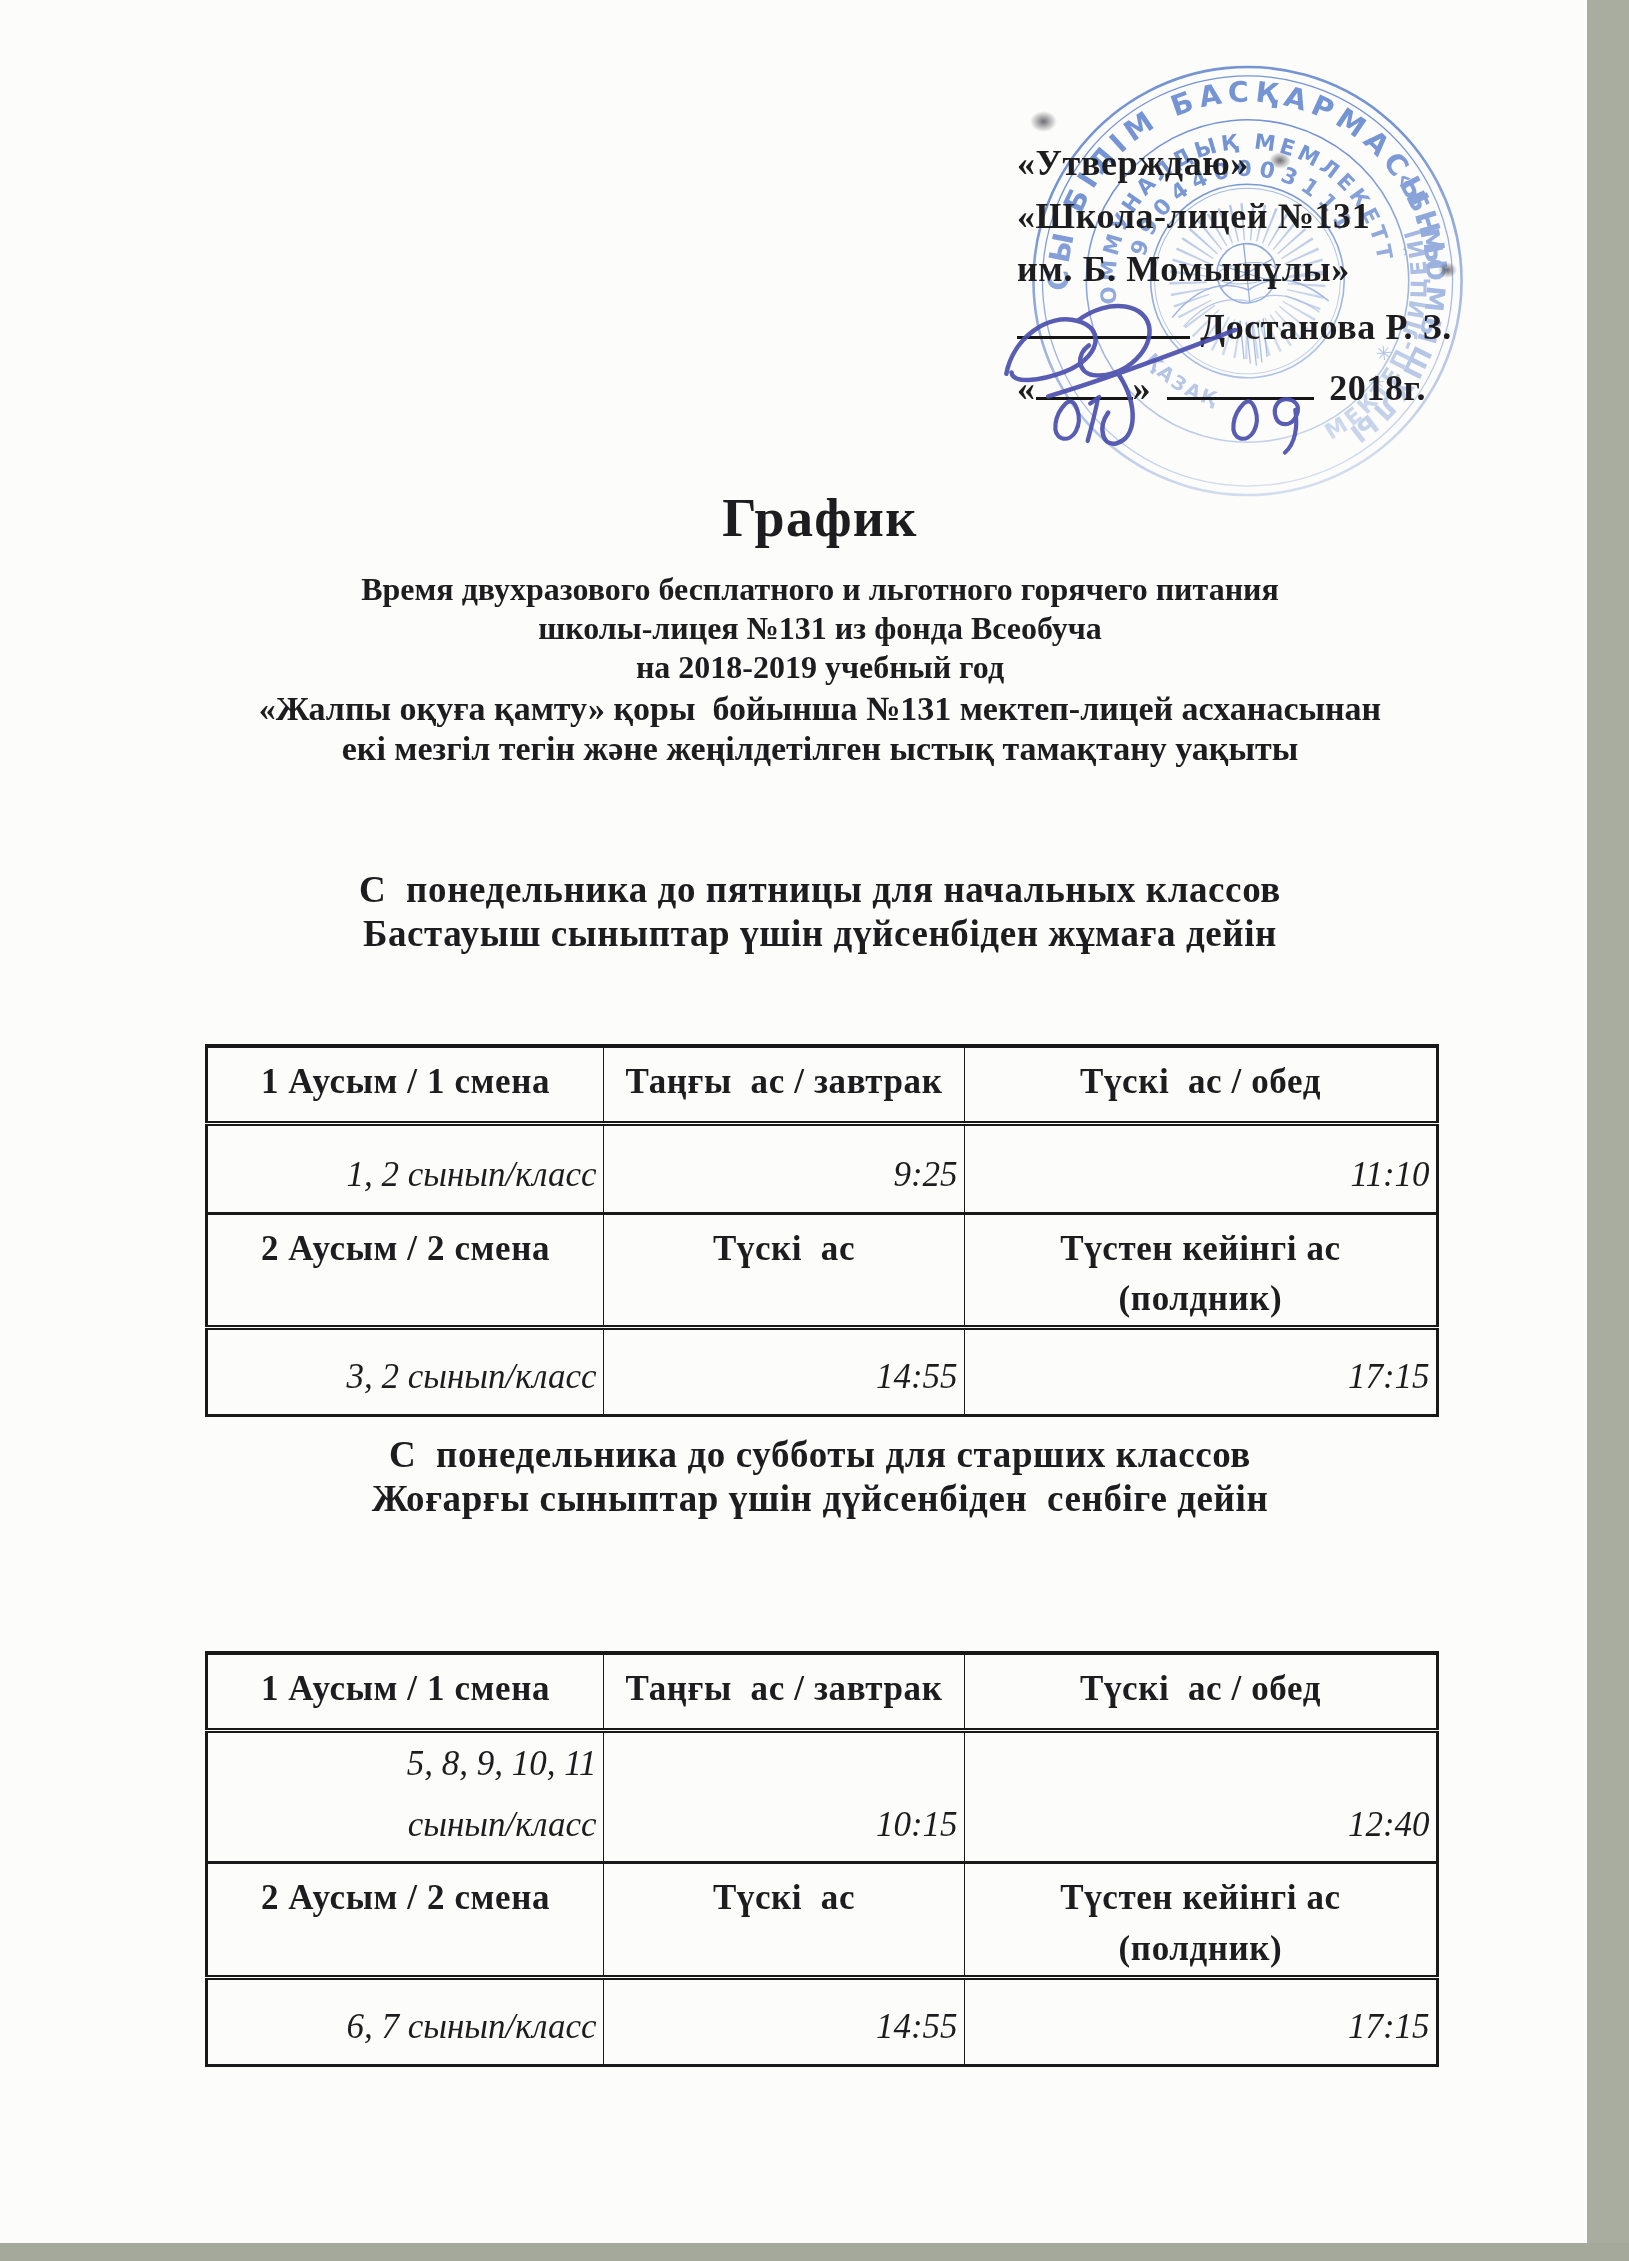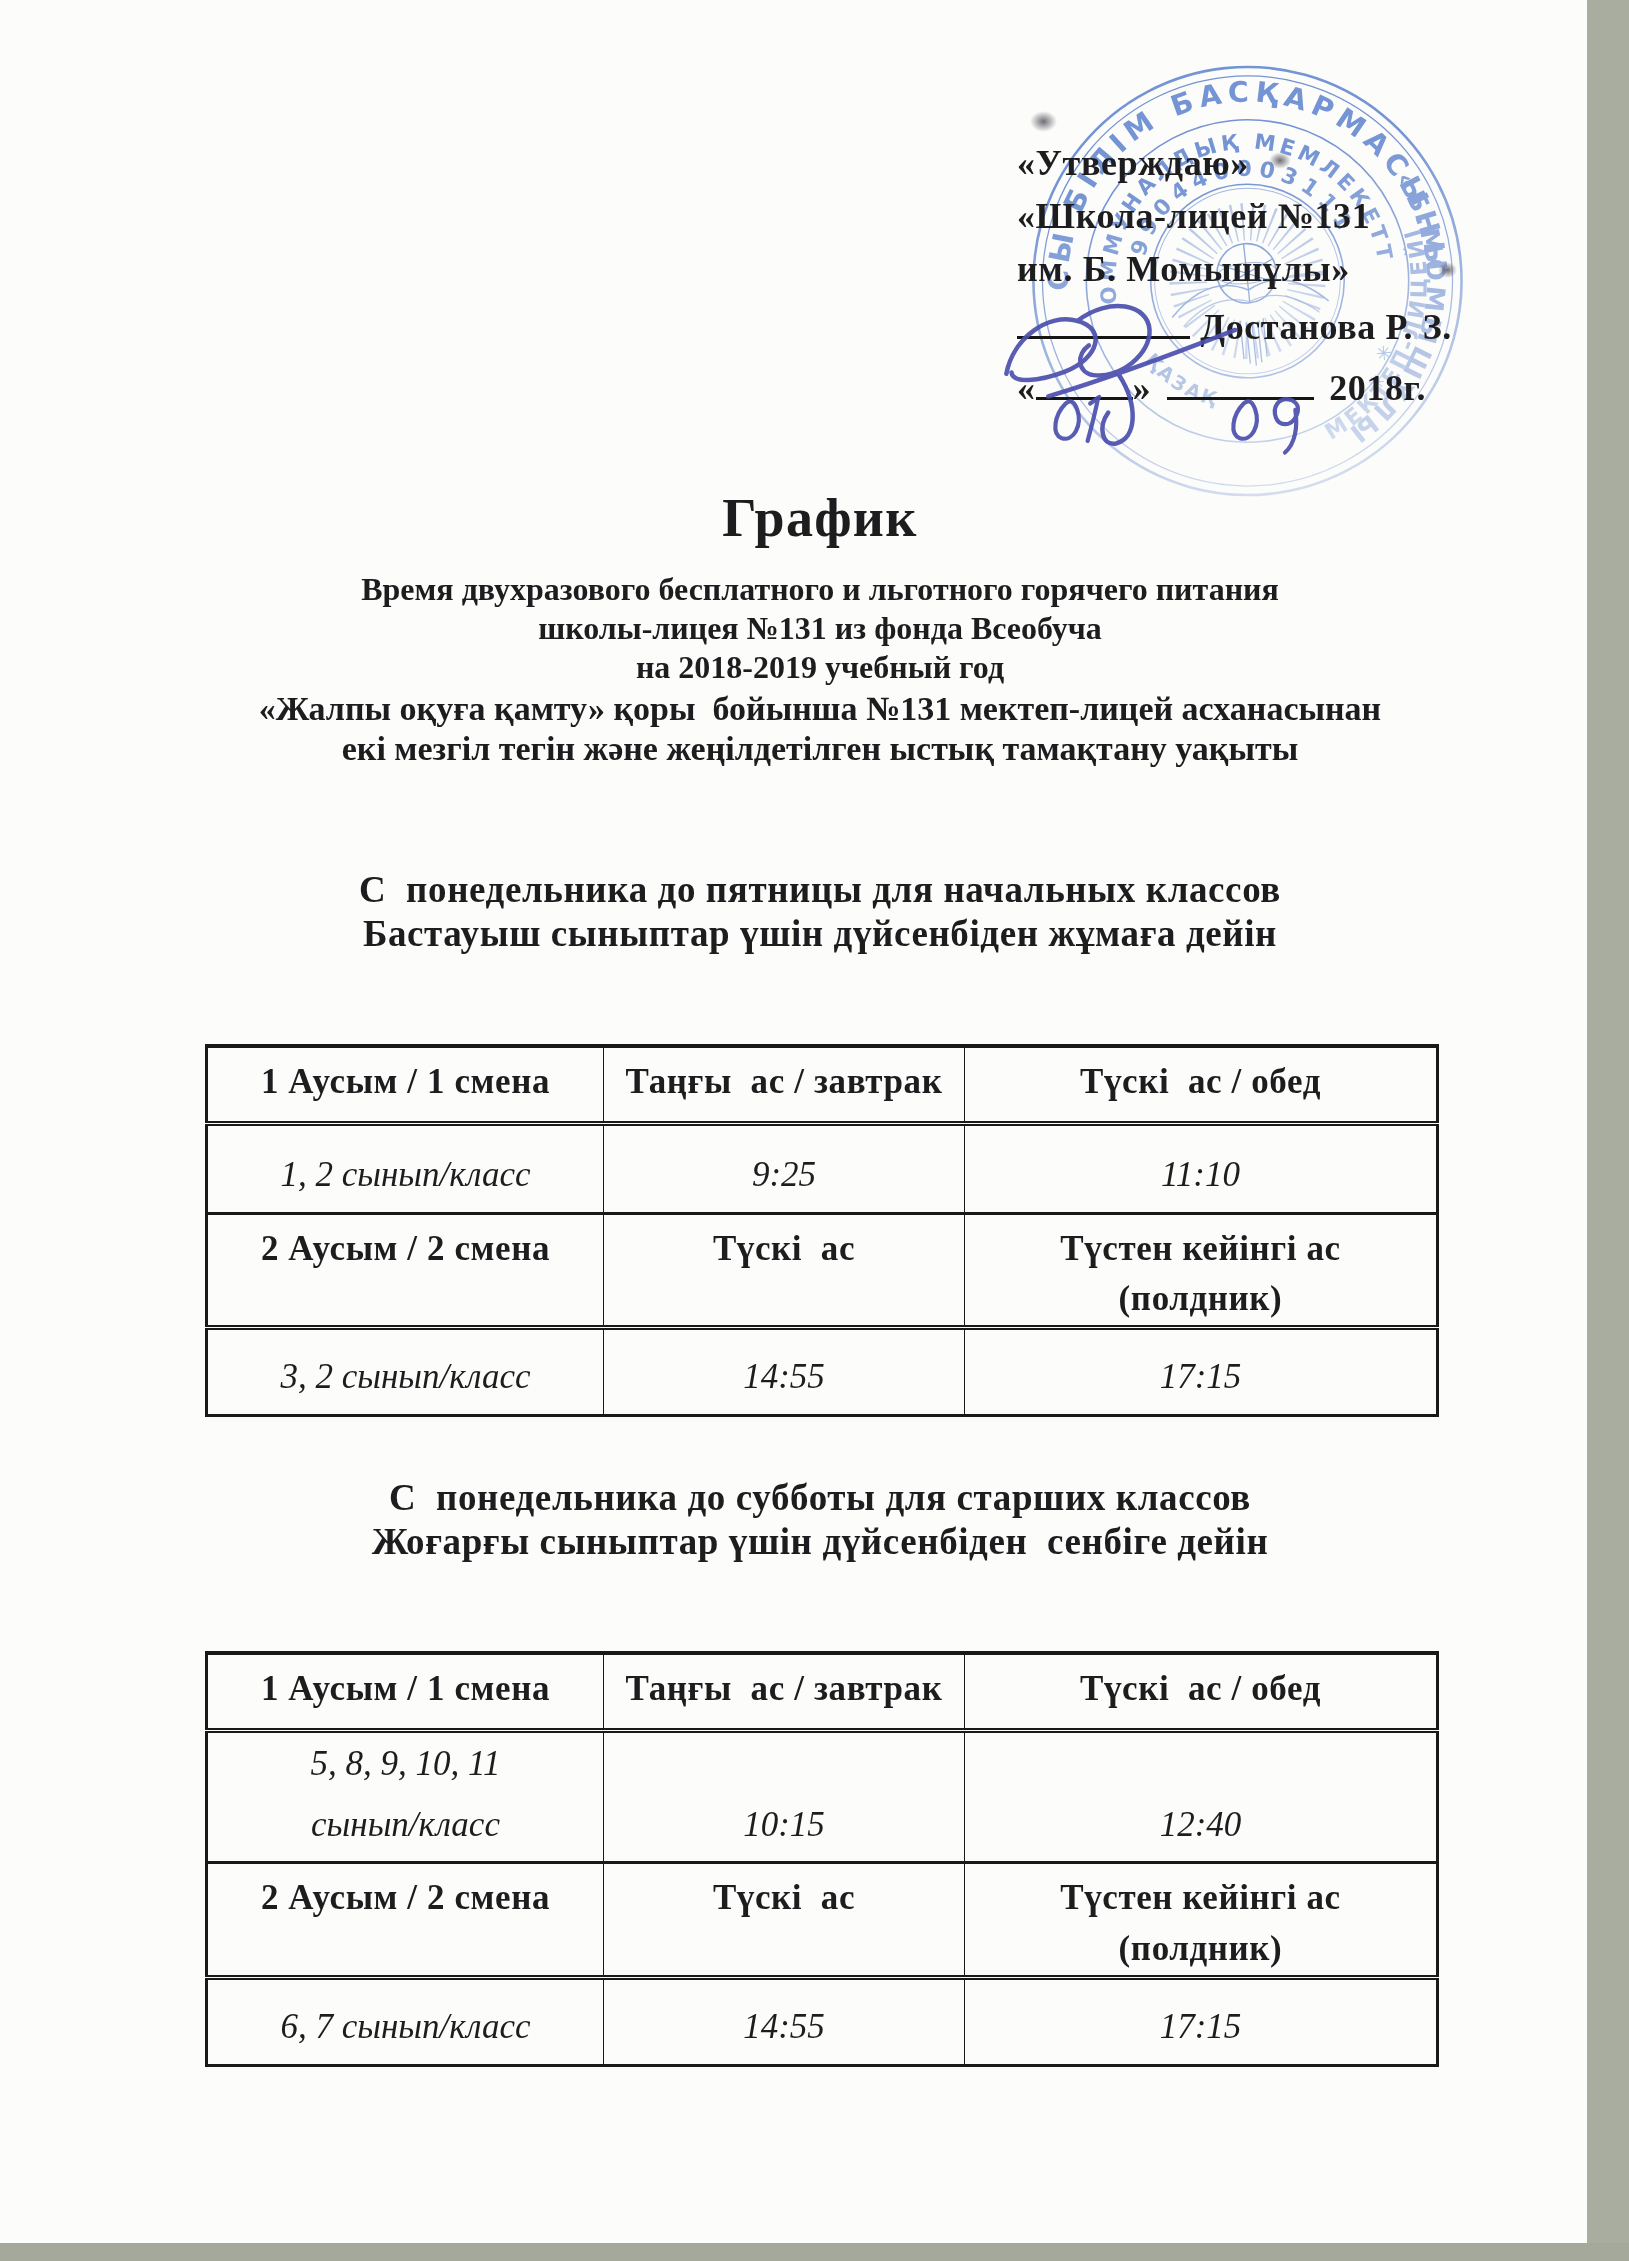--- a/index.html
+++ b/index.html
@@ -39,34 +39,34 @@
   .gap-l{margin-left:15.5px;}
   .gap-s{margin-left:10.3px;}
 
   
   .cblock{position:absolute;left:205px;width:1230px;text-align:center;}
   .doc-title{top:487px;font-size:54px;font-weight:bold;line-height:62px;letter-spacing:1.3px;}
   .subtitle{top:570px;font-size:32px;font-weight:bold;line-height:39px;}
   .subtitle-kk{top:689px;font-size:34px;font-weight:bold;line-height:40px;}
   .section-heading{font-weight:bold;font-size:37px;line-height:44px;letter-spacing:0.6px;}
   .sec1{top:868px;}
-  .sec2{top:1476px;}
+  .sec2{top:1433px;}
 
   
   .twrap{position:absolute;left:205px;margin-top:33px;}
   .twrap1{top:1011px;}
   .twrap2{top:1618px;}
   table.sched{border-collapse:collapse;table-layout:fixed;width:1230px;
     border:3.2px solid #191919;border-top-width:4.5px;}
   table.sched td{border-left:1.9px solid #191919;border-right:1.9px solid #191919;
     text-align:center;padding:0 6.4px;}
   tr.head td{font-weight:bold;font-size:35px;letter-spacing:0.6px;vertical-align:top;
     padding-top:9px;line-height:1.45;border-bottom:5.8px double #191919;}
   tr.data td{font-style:italic;font-size:35px;vertical-align:bottom;
-    padding-bottom:6.4px;line-height:1.75;border-bottom:3.9px solid #191919;}
+    padding-bottom:6.4px;line-height:1.75;border-bottom:3.9px solid #191919;text-align:right;}
   tr.r0{height:77px;} tr.r1{height:90px;} tr.r2{height:86px;} tr.r3{height:88px;}
 
   .stamp text{font-family:"DejaVu Sans","Liberation Sans",sans-serif;font-weight:bold;}
 </style>
 </head>
 <body>
 
 <div class="paper">
 
   <svg class="stamp" viewBox="0 0 780 760">

